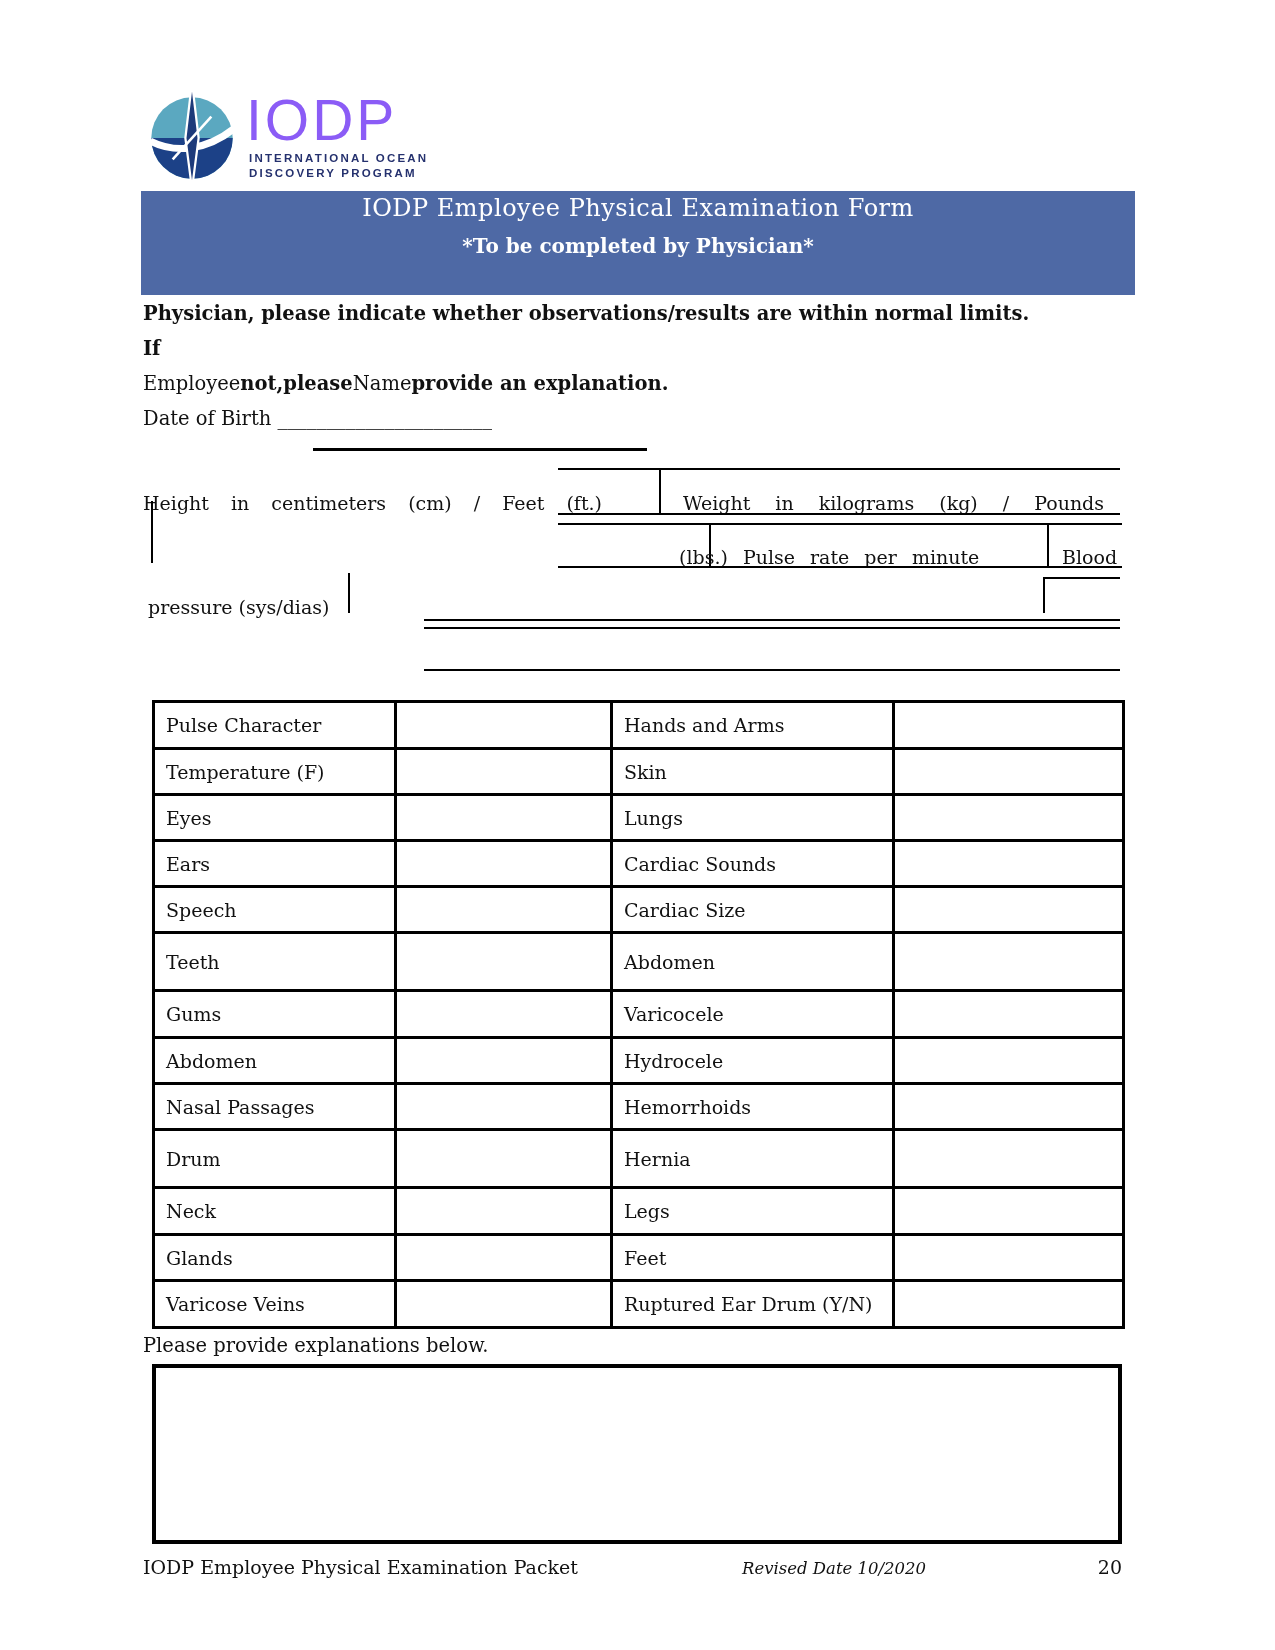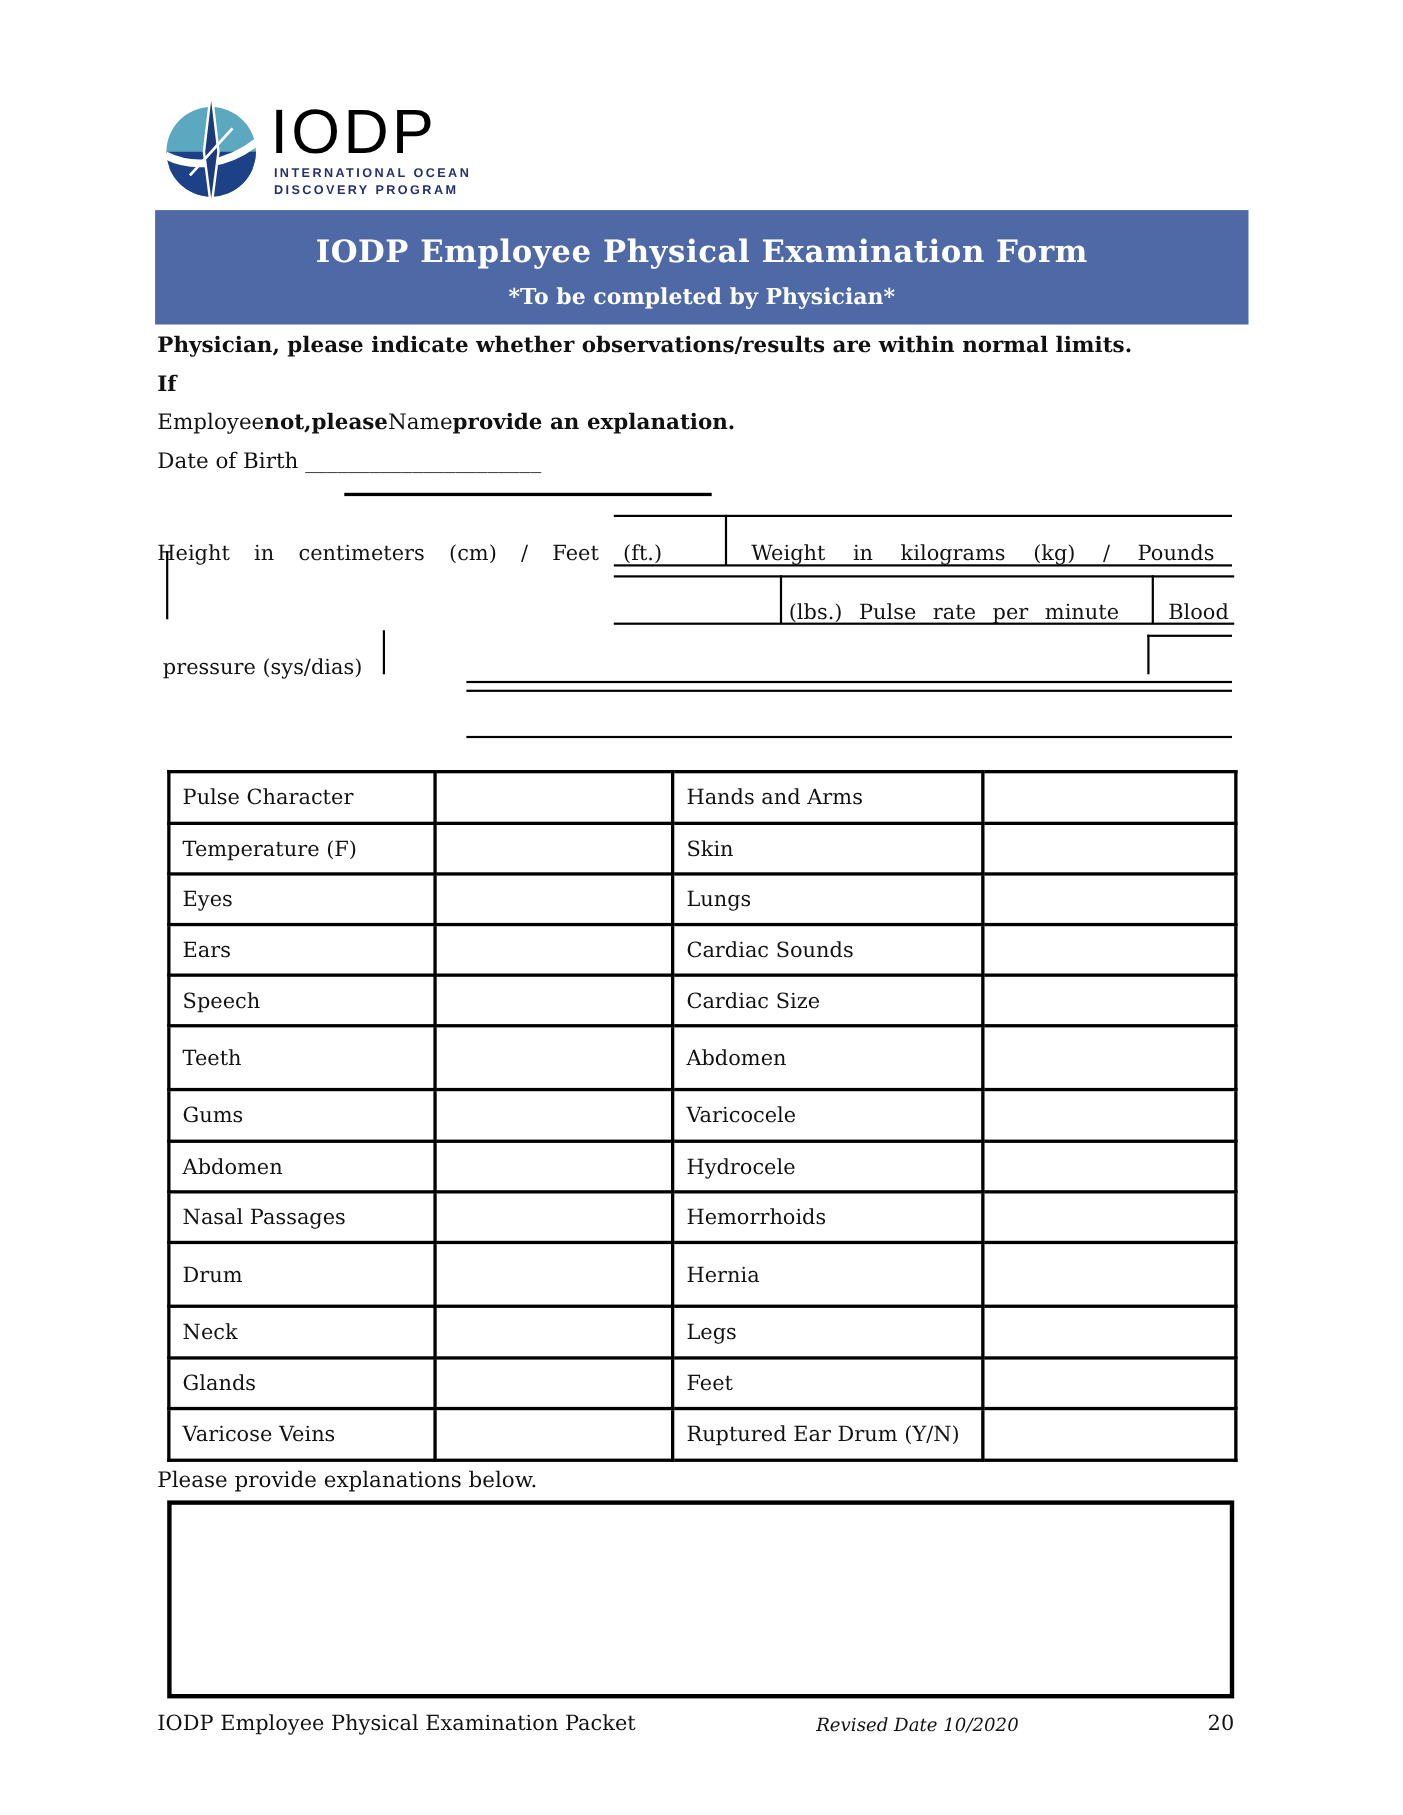--- a/index.html
+++ b/index.html
@@ -5,33 +5,33 @@
   html,body{margin:0;padding:0;background:#fff;}
   #page{
     position:relative;width:1275px;height:1650px;margin:0 auto;background:#ffffff;
     font-family:"DejaVu Serif", serif;color:#111;overflow:hidden;
   }
   .abs{position:absolute;}
   
   #brand-text{
     position:absolute;left:246px;top:92px;
     font-family:"Liberation Sans", sans-serif;font-weight:400;
-    font-size:57px;letter-spacing:3px;color:#000000;line-height:1;
+    font-size:57px;letter-spacing:3px;color:#8b5cf6;line-height:1;
   }
   .tagline{
     position:absolute;left:249px;
     font-family:"Liberation Sans", sans-serif;font-weight:bold;
     font-size:11.5px;letter-spacing:2.2px;color:#25316e;line-height:1;
   }
   
   #banner{
     position:absolute;left:141px;top:191px;width:994px;height:104px;
     background:#4e69a5;color:#fff;text-align:center;
   }
-  #banner-title{font-size:28px;font-weight:bold;margin-top:21px;letter-spacing:0.5px;}
+  #banner-title{font-size:24px;font-weight:normal;margin-top:3px;letter-spacing:0.5px;}
   #banner-subtitle{font-size:20px;font-weight:bold;margin-top:12px;}
   
   #intro{position:absolute;left:143px;top:296px;width:900px;font-size:19.5px;line-height:35px;}
   .b{font-weight:bold;}
   
   .hline{position:absolute;background:#000;height:2px;}
   .vline{position:absolute;background:#000;width:2px;}
   
   .vt{position:absolute;font-size:19px;line-height:23px;white-space:nowrap;}
   .ws-wide{word-spacing:16px;}
@@ -89,21 +89,21 @@
   <div class="vt ws-wide" style="left:143px;top:492px;">Height in centimeters (cm) / Feet (ft.)</div>
   <div class="vt ws-wider" style="left:683px;top:492px;">Weight in kilograms (kg) / Pounds</div>
   <div class="hline" style="left:558px;top:513px;width:562px;"></div>
 
   <div class="vline" style="left:151px;top:501px;height:62px;width:1.5px;"></div>
 
   <div class="hline" style="left:558px;top:523px;width:564px;"></div>
   <div class="vline" style="left:709px;top:523px;height:44px;width:1.5px;"></div>
   <div class="vline" style="left:1047px;top:523px;height:44px;"></div>
 
-  <div class="vt ws-med" style="left:717px;top:546px;">(lbs.) Pulse rate per minute</div>
+  <div class="vt ws-med" style="left:679px;top:546px;">(lbs.) Pulse rate per minute</div>
   <div class="vt" style="left:1062px;top:546px;">Blood</div>
   <div class="hline" style="left:558px;top:566px;width:564px;"></div>
 
   <div class="hline" style="left:1043px;top:577px;width:77px;"></div>
   <div class="vline" style="left:1043px;top:577px;height:36px;width:1.5px;"></div>
 
   <div class="vt" style="left:148px;top:596px;">pressure (sys/dias)</div>
   <div class="vline" style="left:348px;top:573px;height:40px;width:1.5px;"></div>
 
   <div class="hline" style="left:424px;top:619px;width:696px;"></div>

